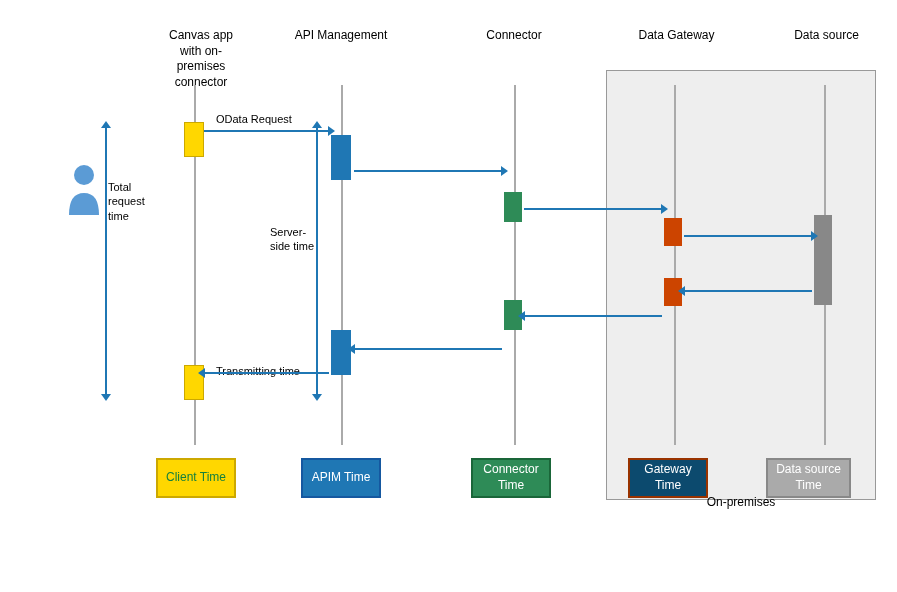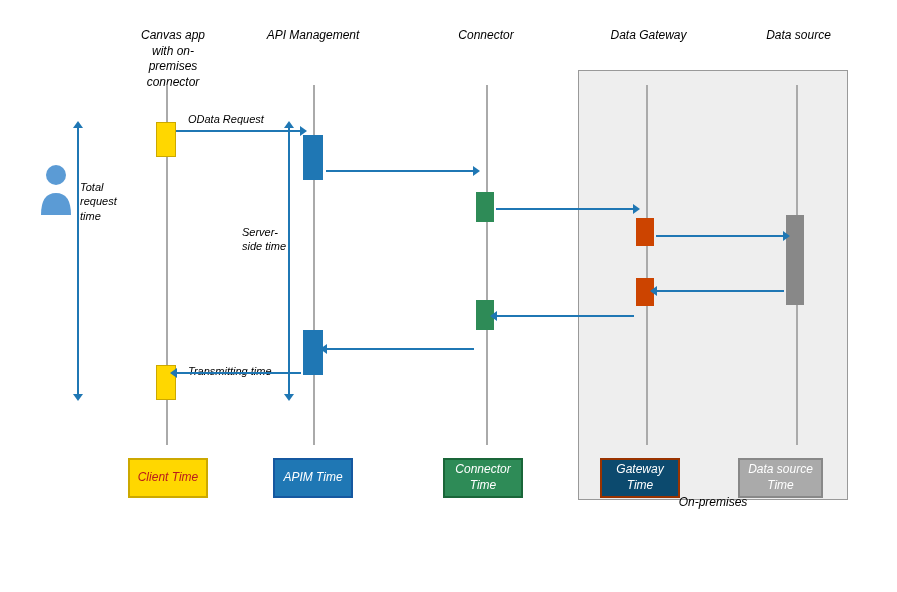--- a/index.html
+++ b/index.html
@@ -16,24 +16,23 @@
     #main-container {
       width: 897px;
       height: 592px;
       position: relative;
     }
 
     
     #diagram {
       position: absolute;
       top: 10px;
-      left: 8px;
+      left: 36px;
       width: 855px;
       height: 510px;
-      font-style: italic;
     }
 
     
     #person {
       position: absolute;
       left: 28px;
       top: 155px;
       width: 40px;
       height: 55px;
     }
@@ -107,21 +106,21 @@
       text-align: center;
       font-size: 12px;
       font-weight: 500;
       line-height: 1.3;
       border: 2px solid #ccc;
       padding: 4px;
     }
     .legend-yellow {
       background: #FFD700;
       border-color: #cca800;
-      color: #b91c1c;
+      color: #15803d;
     }
     .legend-blue {
       background: #1F77B4;
       color: #fff;
       border-color: #1558a0;
     }
     .legend-green {
       background: #2E8B57;
       color: #fff;
       border-color: #1a6639;

